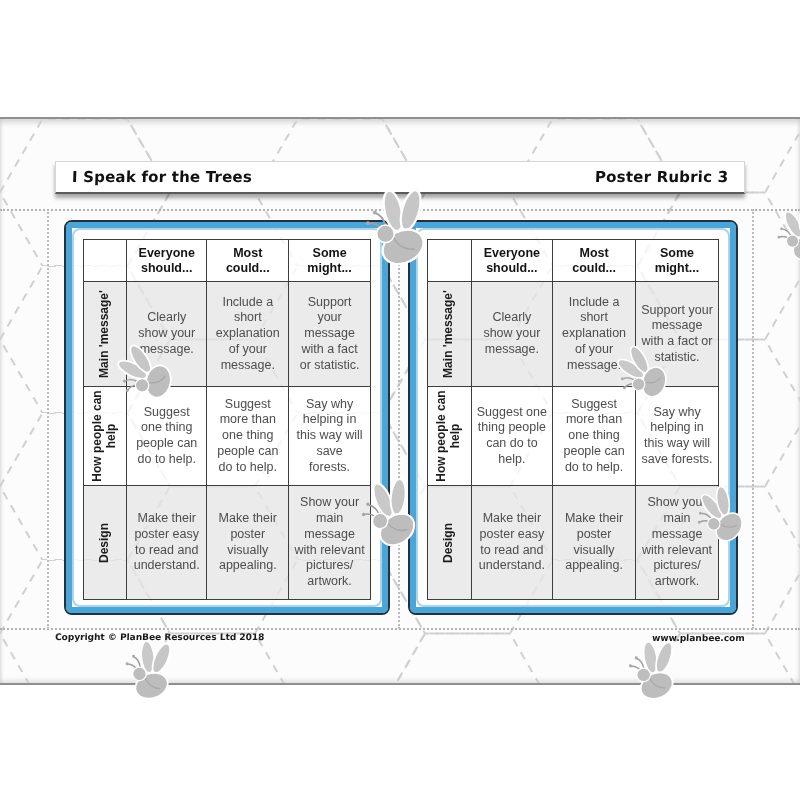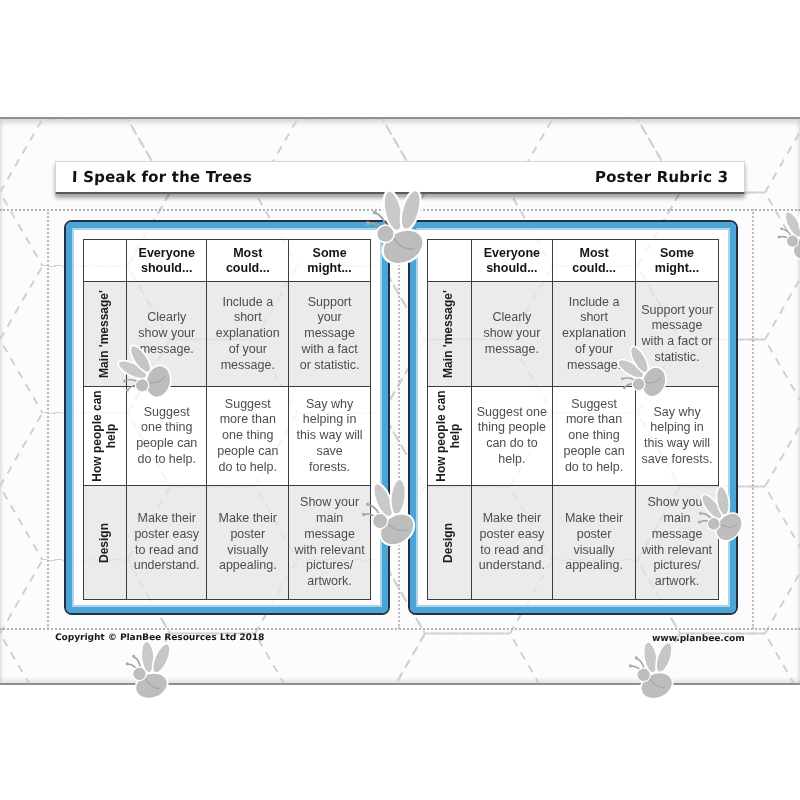--- a/index.html
+++ b/index.html
@@ -38,21 +38,21 @@
   }
   .card.left{left:64px;}
   .card.right{left:408px;width:330px;}
   .card-blue{
     width:100%;height:100%;box-sizing:border-box;
     border:6px solid #4ba6d7;border-radius:5px;
   }
   .card-white{
     width:100%;height:100%;box-sizing:border-box;
     background:rgba(255,255,255,.78);
-    border:2px solid #a9d4ea;border-radius:0;
+    border:2px solid #a9d4ea;border-radius:8px;
     padding:9px 9px 6px 9px;
   }
   table.rubric{
     width:100%;height:100%;border-collapse:collapse;table-layout:fixed;
   }
   table.rubric td,table.rubric th{
     border:1.5px solid #3d3d3d;padding:2px 5px;vertical-align:middle;text-align:center;
     box-sizing:border-box;overflow:hidden;
   }
   table.rubric th{

